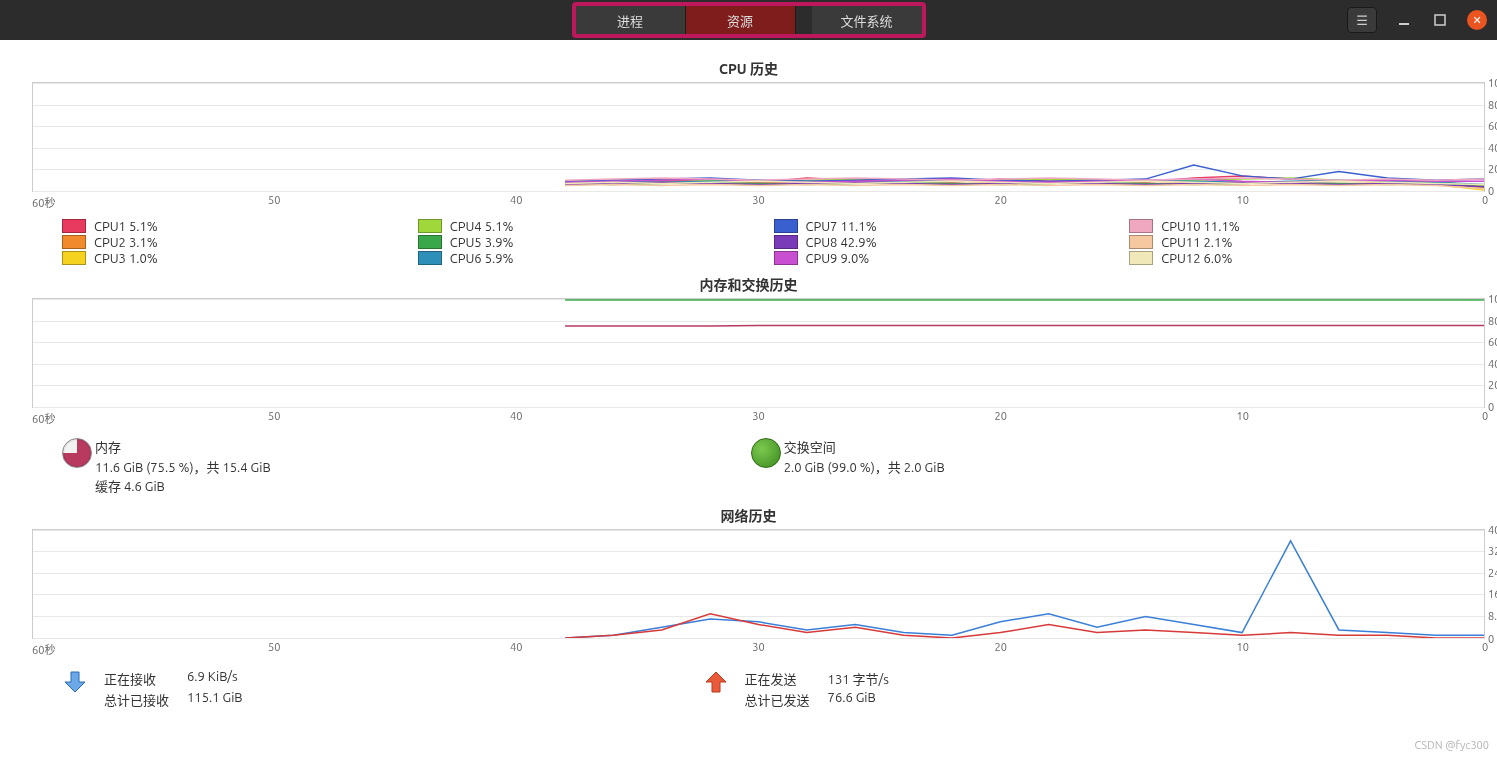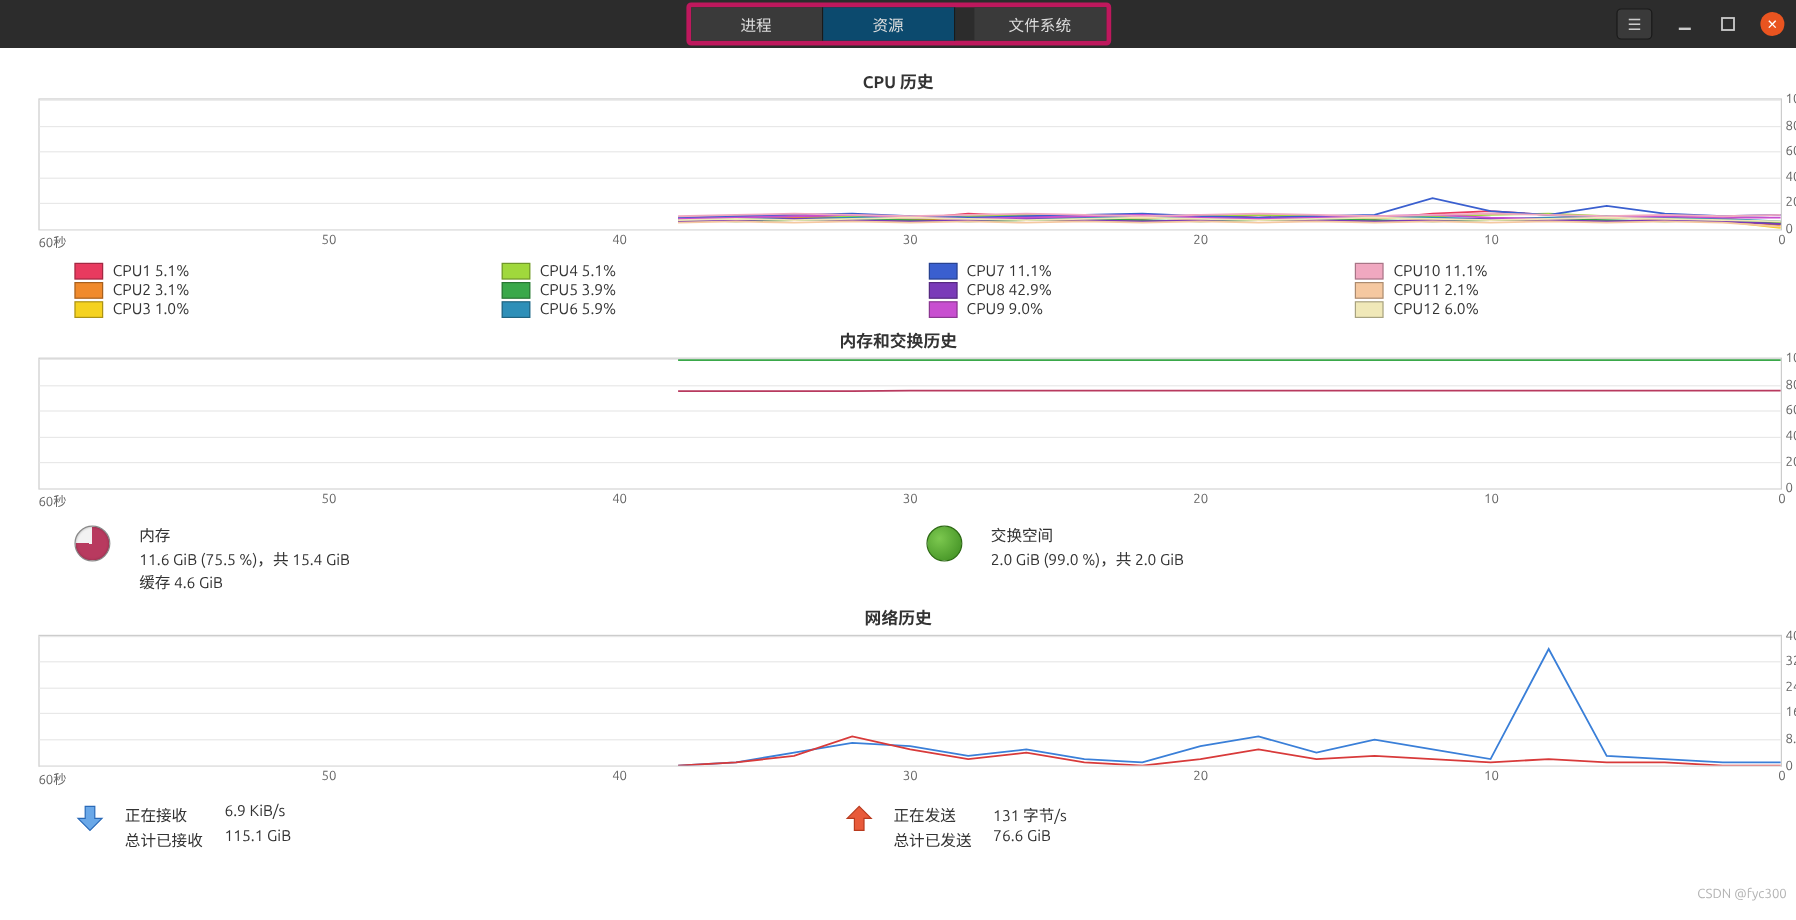--- a/index.html
+++ b/index.html
@@ -3,21 +3,21 @@
 <meta charset="utf-8">
 <style>
 * { box-sizing: border-box; margin: 0; padding: 0; }
 body { font-family: "Ubuntu", "Noto Sans CJK SC", sans-serif; font-size: 13px; background: #fff; color: #333; width: 1497px; height: 767px; overflow: hidden; position: relative; }
 
 
 .titlebar { height: 40px; background: #2c2c2c; display: flex; align-items: center; position: relative; }
 .tabgroup { position: absolute; left: 50%; transform: translateX(-50%); display: flex; border: 4px solid #be185d; border-radius: 4px; overflow: hidden; }
 .tabgroup .tab { width: 110px; height: 28px; display: flex; align-items: center; justify-content: center; color: #ddd; background: #3a3a3a; border-right: 1px solid #1a1a1a; cursor: pointer; font-size: 13px; }
 .tabgroup .tab:last-child { border-right: none; margin-left: 16px; }
-.tabgroup .tab.active { background: #0c4a6e; }
+.tabgroup .tab.active { background: #7f1d1d; }
 .wincontrols { position: absolute; right: 10px; display: flex; align-items: center; gap: 18px; }
 .hamburger { width: 30px; height: 26px; border: 1px solid #1a1a1a; border-radius: 4px; display:flex; align-items:center; justify-content:center; color:#ccc; background:#3a3a3a; cursor:pointer;}
 .winbtn { width: 18px; height: 18px; display:flex; align-items:center; justify-content:center; color:#ccc; cursor:pointer; }
 .close-btn { width: 20px; height: 20px; border-radius: 50%; background: #e95420; display:flex; align-items:center; justify-content:center; color:#fff; font-size:11px; cursor:pointer;}
 
 
 .content { padding: 10px 12px 0 12px; height: calc(100% - 40px); overflow: hidden; }
 .section-title { font-weight: bold; font-size: 14px; color: #333; margin: 8px 0 4px 0; text-align: center; }
 
 
@@ -32,21 +32,21 @@
 .x-axis .first { transform: none; }
 
 
 .cpu-legend { margin: 6px 0 4px 50px; }
 .cpu-legend-row { display: grid; grid-template-columns: repeat(4, 1fr); }
 .leg-item { display: flex; align-items: center; gap: 8px; padding: 1px 0; font-size: 13px; }
 .swatch { width: 24px; height: 14px; border: 1px solid rgba(0,0,0,.3); }
 
 
 .mem-row { display: flex; gap: 40px; margin: 10px 0 0 50px; }
-.mem-block { display: flex; gap: 24px; align-items: flex-start; }
+.mem-block { display: flex; gap: 3px; align-items: flex-start; }
 .pie { width: 30px; height: 30px; border-radius: 50%; position: relative; border: 1px solid #888; }
 .pie-green { width:30px; height:30px; border-radius:50%; background: radial-gradient(circle at 35% 35%, #7cc84f, #3a8a1e); border:1px solid #2d6a14;}
 .mem-lines { font-size: 13px; line-height: 1.5; }
 .mem-lines .title { font-size: 13px; }
 
 
 .net-row { display:flex; gap:40px; margin: 10px 0 0 50px; }
 .net-block { display:flex; gap:16px; align-items:flex-start; }
 .arrow-down, .arrow-up { width:26px; height:26px; }
 .net-grid { display:grid; grid-template-columns: auto auto; column-gap: 18px; row-gap:2px; font-size:13px; }

